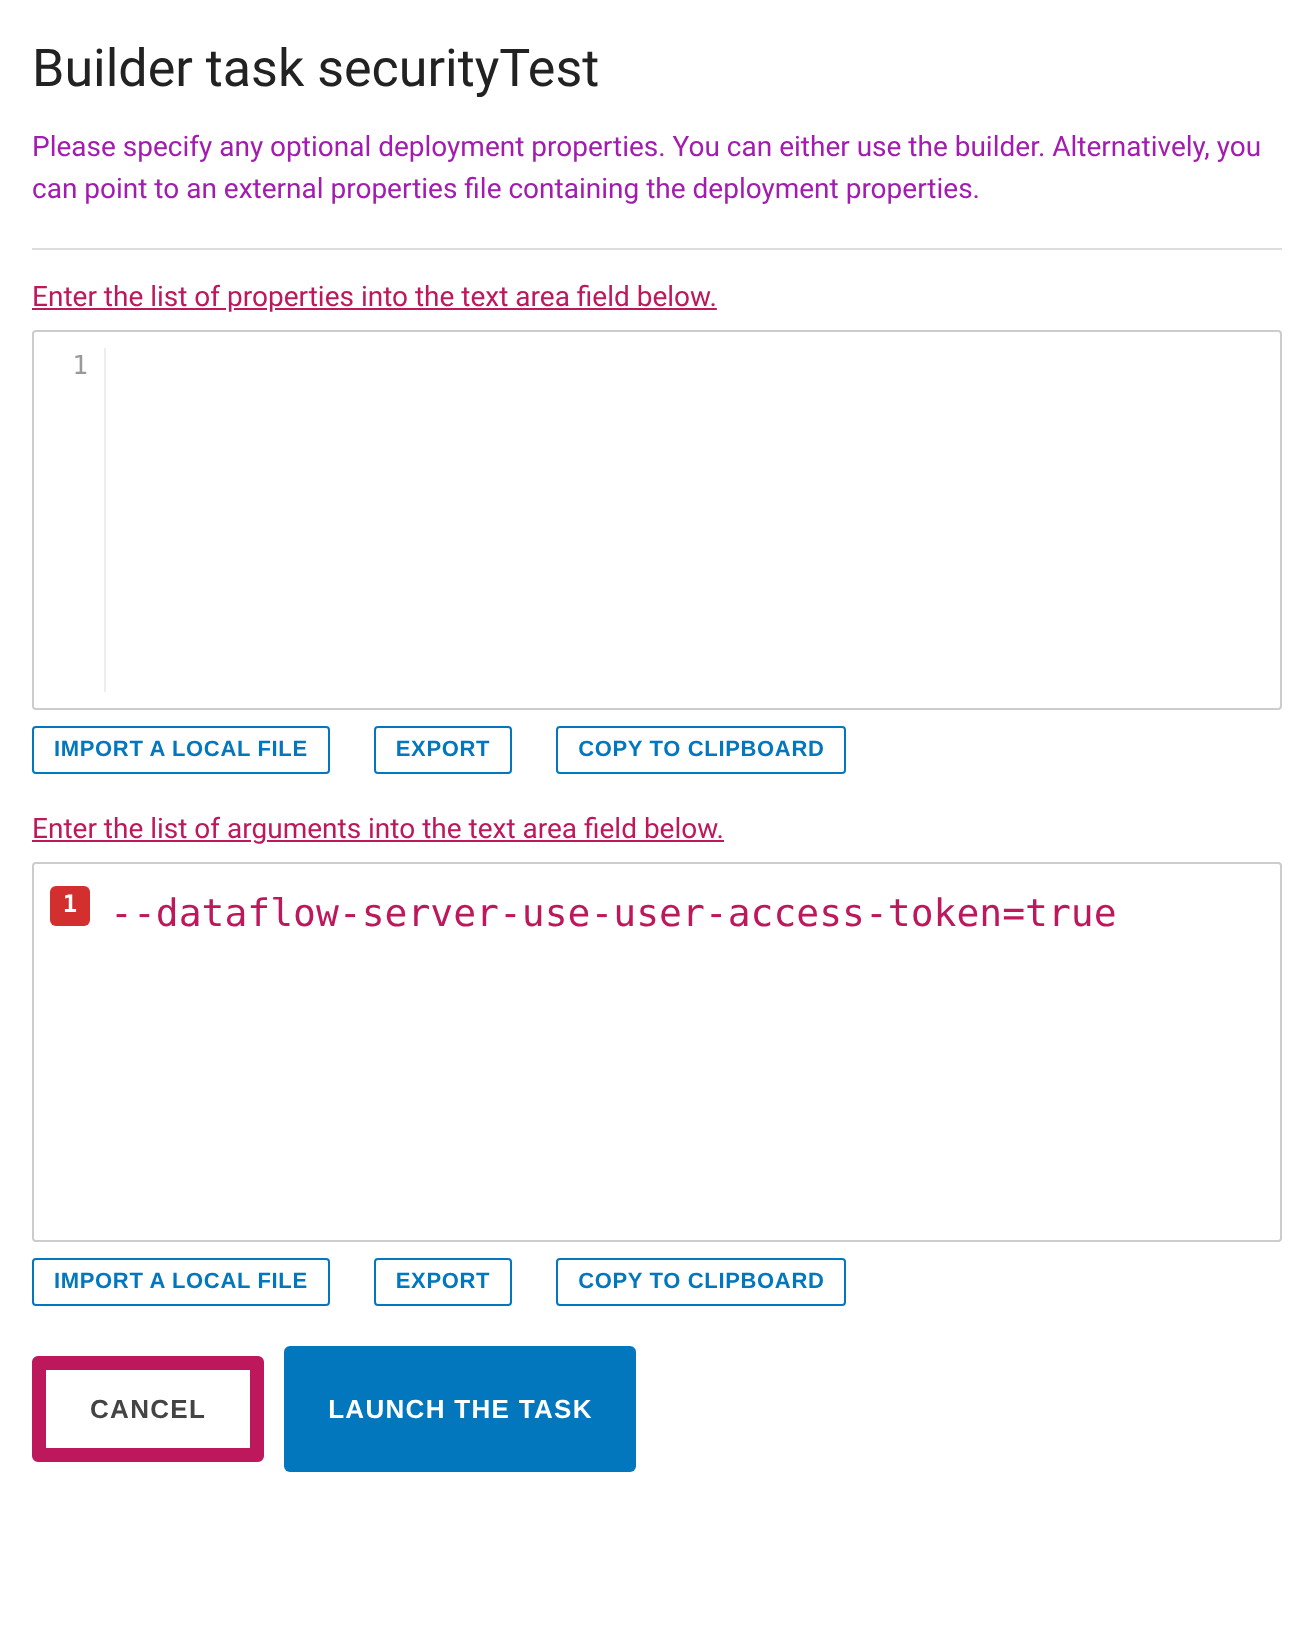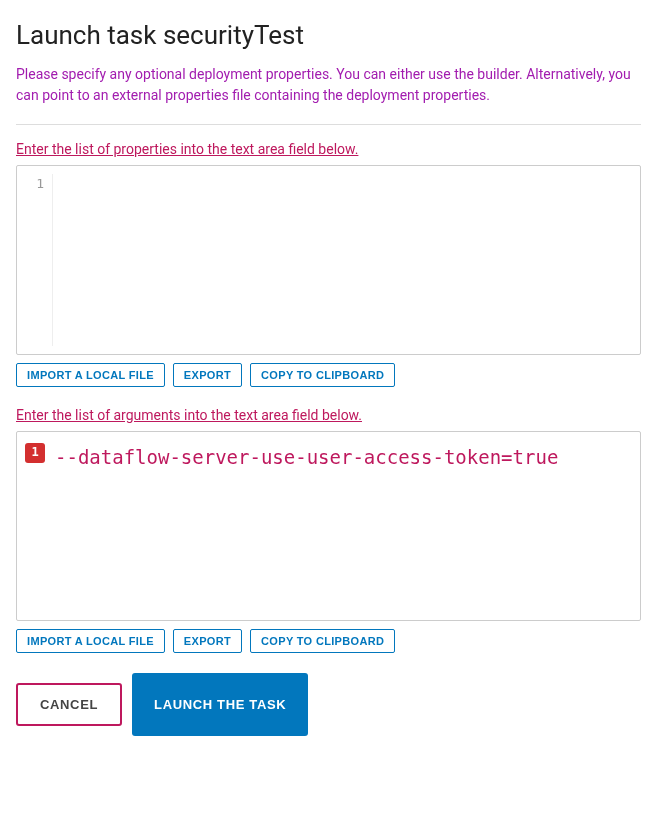--- a/index.html
+++ b/index.html
@@ -97,21 +97,21 @@
       margin-top: 1px;
       flex-shrink: 0;
     }
     .arg-text {
       font-family: monospace;
       font-size: 19px;
       color: #be185d;
     }
     .toolbar {
       display: flex;
-      gap: 8px;
+      gap: 22px;
       margin-top: 8px;
       margin-bottom: 20px;
     }
     .toolbar-btn {
       border: 1px solid #0277bd;
       background: #fff;
       color: #0277bd;
       font-size: 11px;
       font-weight: 600;
       padding: 5px 10px;
@@ -119,21 +119,21 @@
       cursor: pointer;
       letter-spacing: 0.03em;
     }
     .action-row {
       display: flex;
       gap: 10px;
       margin-top: 14px;
       align-items: center;
     }
     .btn-cancel {
-      border: 2px solid #be185d;
+      border: 7px solid #be185d;
       background: #fff;
       color: #444;
       font-size: 13px;
       font-weight: 600;
       padding: 12px 22px;
       border-radius: 3px;
       cursor: pointer;
       letter-spacing: 0.05em;
       text-transform: uppercase;
     }
@@ -146,21 +146,21 @@
       padding: 24px 22px;
       border-radius: 3px;
       cursor: pointer;
       letter-spacing: 0.05em;
       text-transform: uppercase;
     }
   </style>
 </head>
 <body>
 
-<h1 class="page-title">Launch task securityTest</h1>
+<h1 class="page-title">Builder task securityTest</h1>
 <p class="subtitle">Please specify any optional deployment properties. You can either use the builder. Alternatively, you can point to an external properties file containing the deployment properties.</p>
 
 <div class="tabs">
 </div>
 
 <p class="section-label">Enter the list of properties into the text area field below.</p>
 
 <div class="editor-area">
   <div class="line-numbers">
     <div>1</div>

